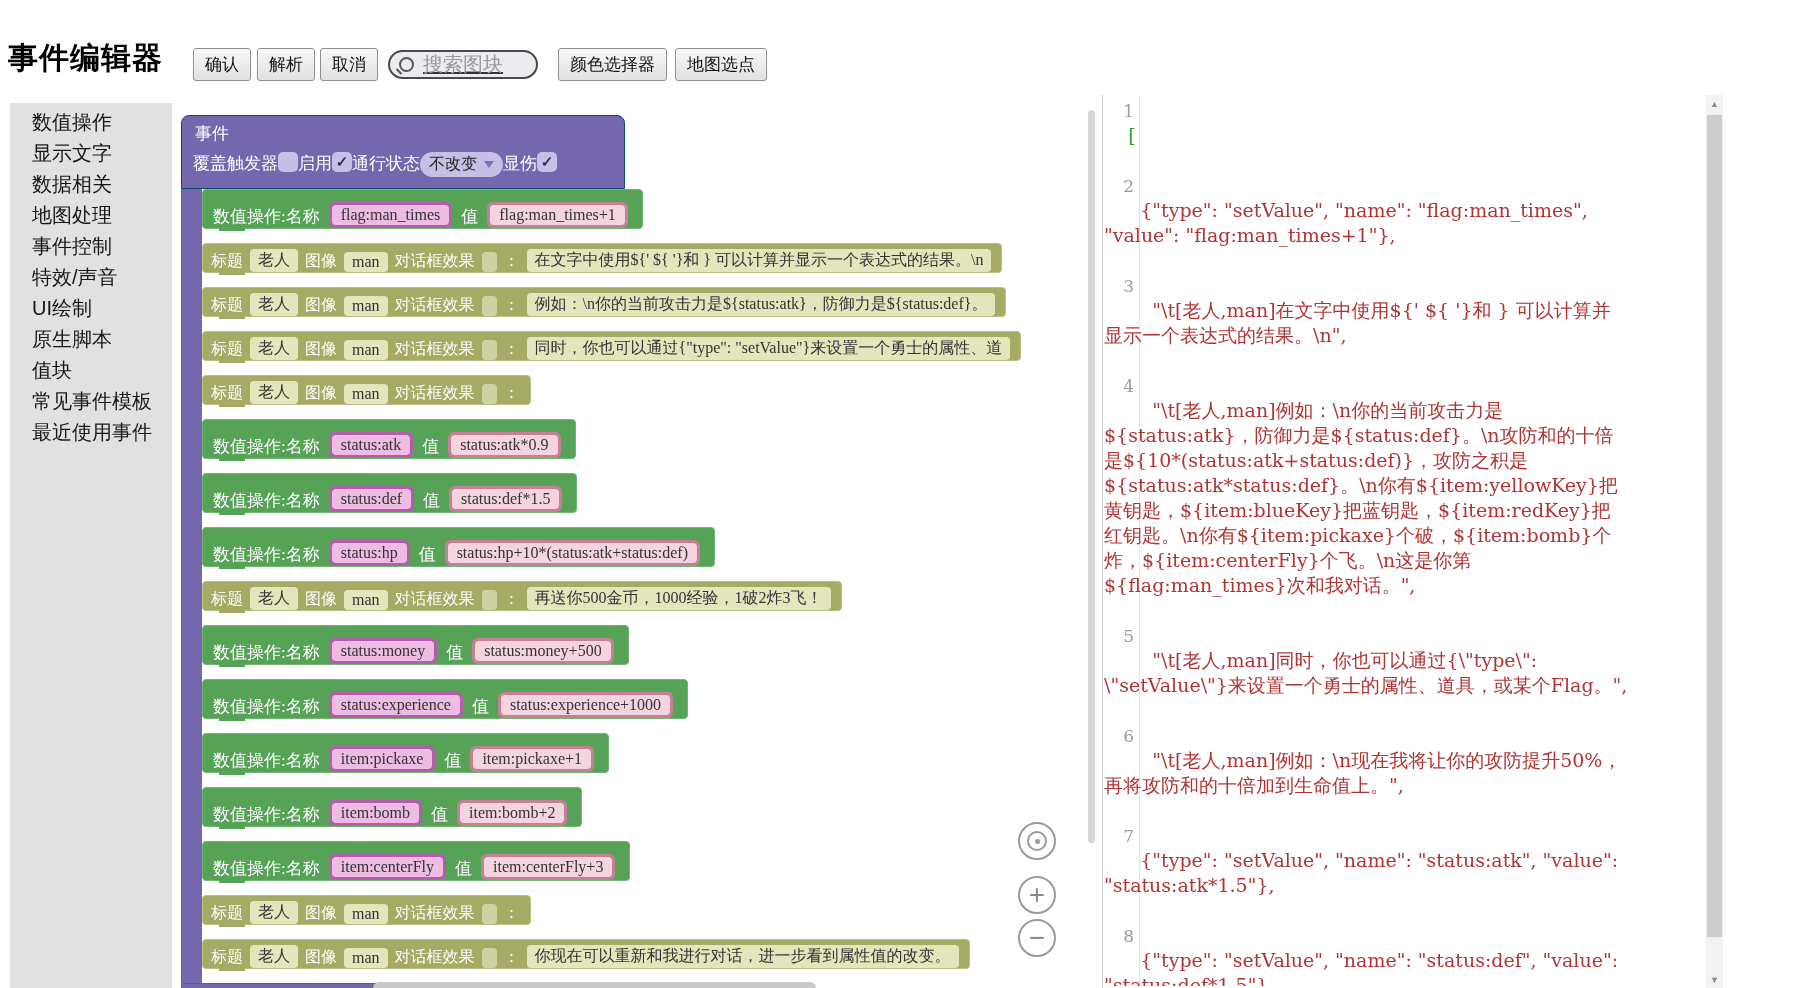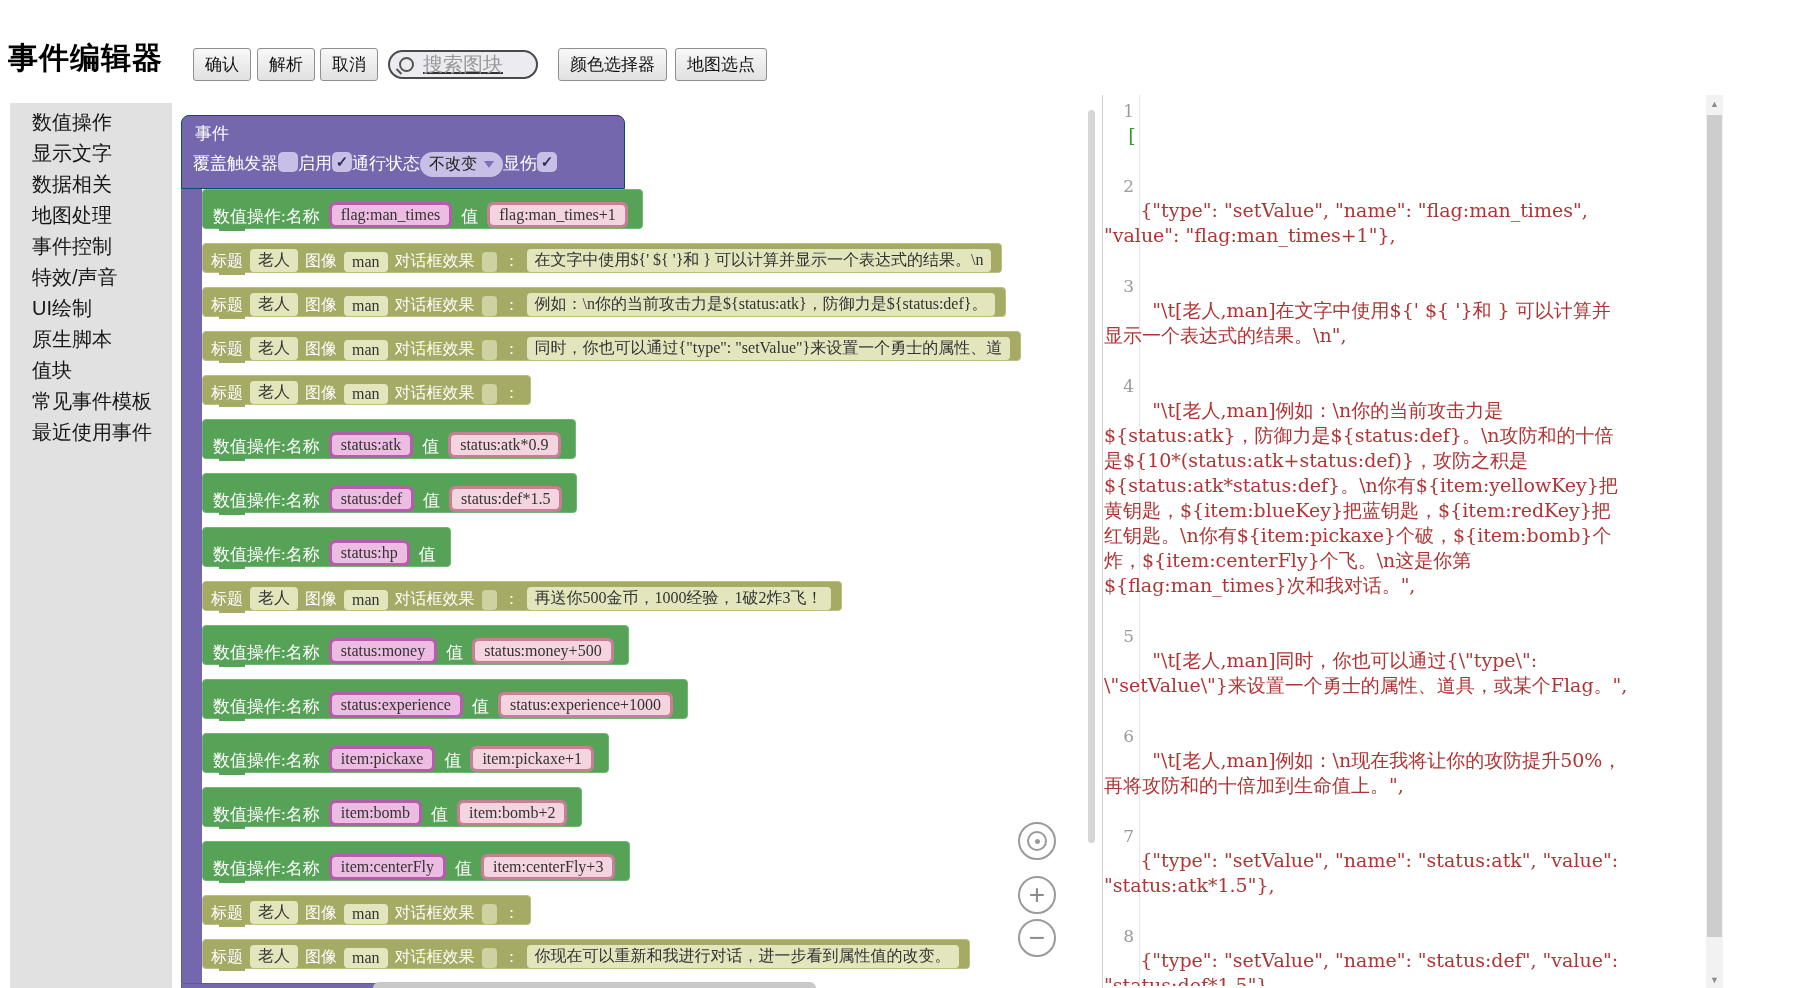--- a/index.html
+++ b/index.html
@@ -197,20 +197,23 @@
     <span class="wrap-val">
       <span class="pill-val">status:def*1.5</span>
     </span>
   </div>
             <div class="row row-set">
     <span>数值操作:名称</span>
     <span class="wrap-name">
       <span class="pill-name">status:hp</span>
     </span>
     <span>值</span>
+    <span class="wrap-val">
+      <span class="pill-val">status:hp+10*(status:atk+status:def)</span>
+    </span>
   </div>
             <div class="row row-dlg">
     <span>标题</span>
     <span class="fld">老人</span>
     <span>图像</span>
     <span class="fld">man</span>
     <span>对话框效果</span>
     <span class="fld-sm"></span>
     <span>：</span>
     <span class="fld">再送你500金币，1000经验，1破2炸3飞！</span>

